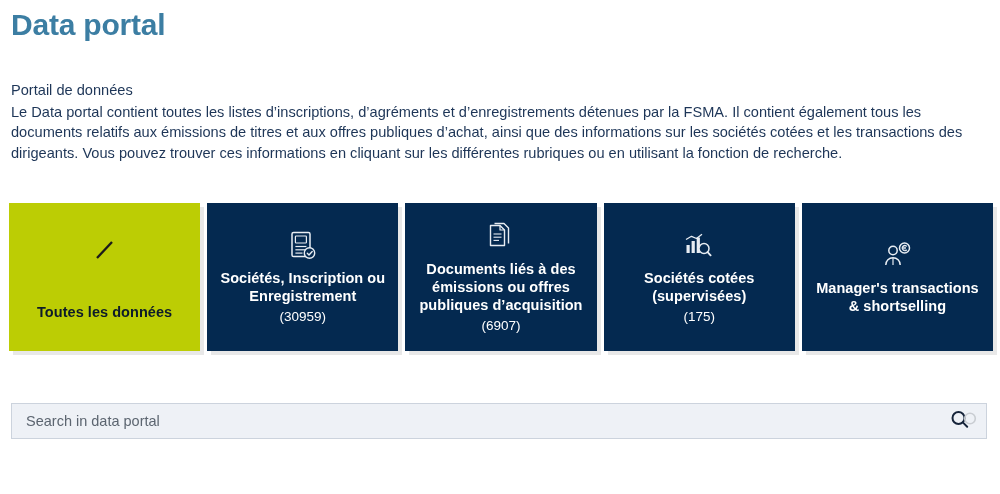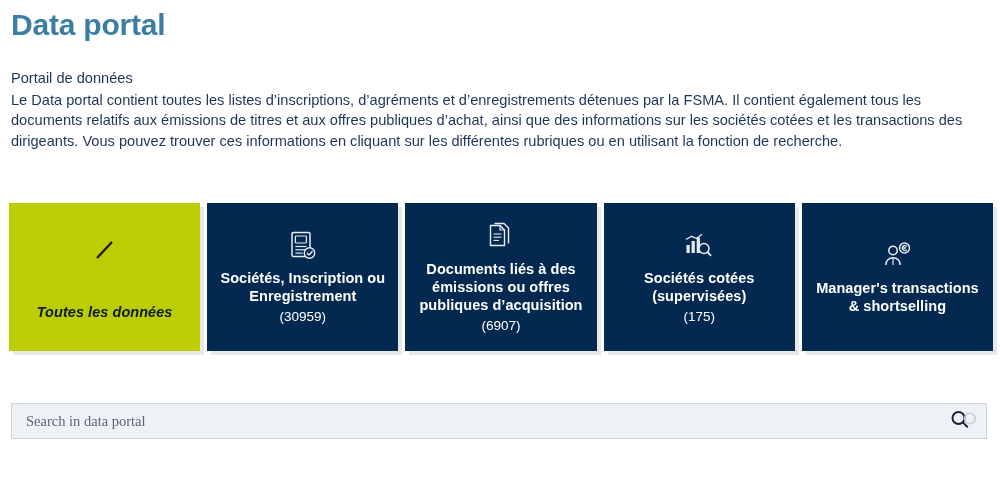--- a/index.html
+++ b/index.html
@@ -32,21 +32,21 @@
     color: #3c7ea3;
     letter-spacing: -0.2px;
     line-height: 40px;
     margin: 0;
   }
 
   
   .intro {
     position: absolute;
     left: 11px;
-    top: 68px;
+    top: 80px;
     width: 975px;
     color: #1d3557;
     font-size: 14.6px;
     line-height: 20.6px;
   }
   .intro .lead {
     display: block;
     margin-bottom: 1px;
   }
   .intro .body-text {
@@ -102,21 +102,20 @@
   .tile-label {
     font-size: 14.5px;
     font-weight: bold;
     line-height: 18px;
     letter-spacing: 0.05px;
     max-width: 170px;
   }
   .tile.green .tile-label {
     font-size: 14.5px;
     margin-top: 30px;
-    font-style: italic;
   }
   .tile-count {
     font-size: 13.5px;
     font-weight: normal;
     line-height: 19px;
     margin-top: 2px;
     color: #ffffff;
   }
 
   
@@ -136,21 +135,21 @@
     background: #eef1f6;
     border: 1px solid #ccd3dd;
     display: flex;
     align-items: center;
   }
   .search-input {
     flex: 1 1 auto;
     border: none;
     outline: none;
     background: transparent;
-    font-family: Liberation Serif, serif;
+    font-family: Liberation Sans, sans-serif;
     font-size: 14.5px;
     color: #2b2b2b;
     padding: 0 12px 0 14px;
     height: 100%;
   }
   .search-input::placeholder {
     color: #5c6570;
     opacity: 1;
   }
   .search-btn {

